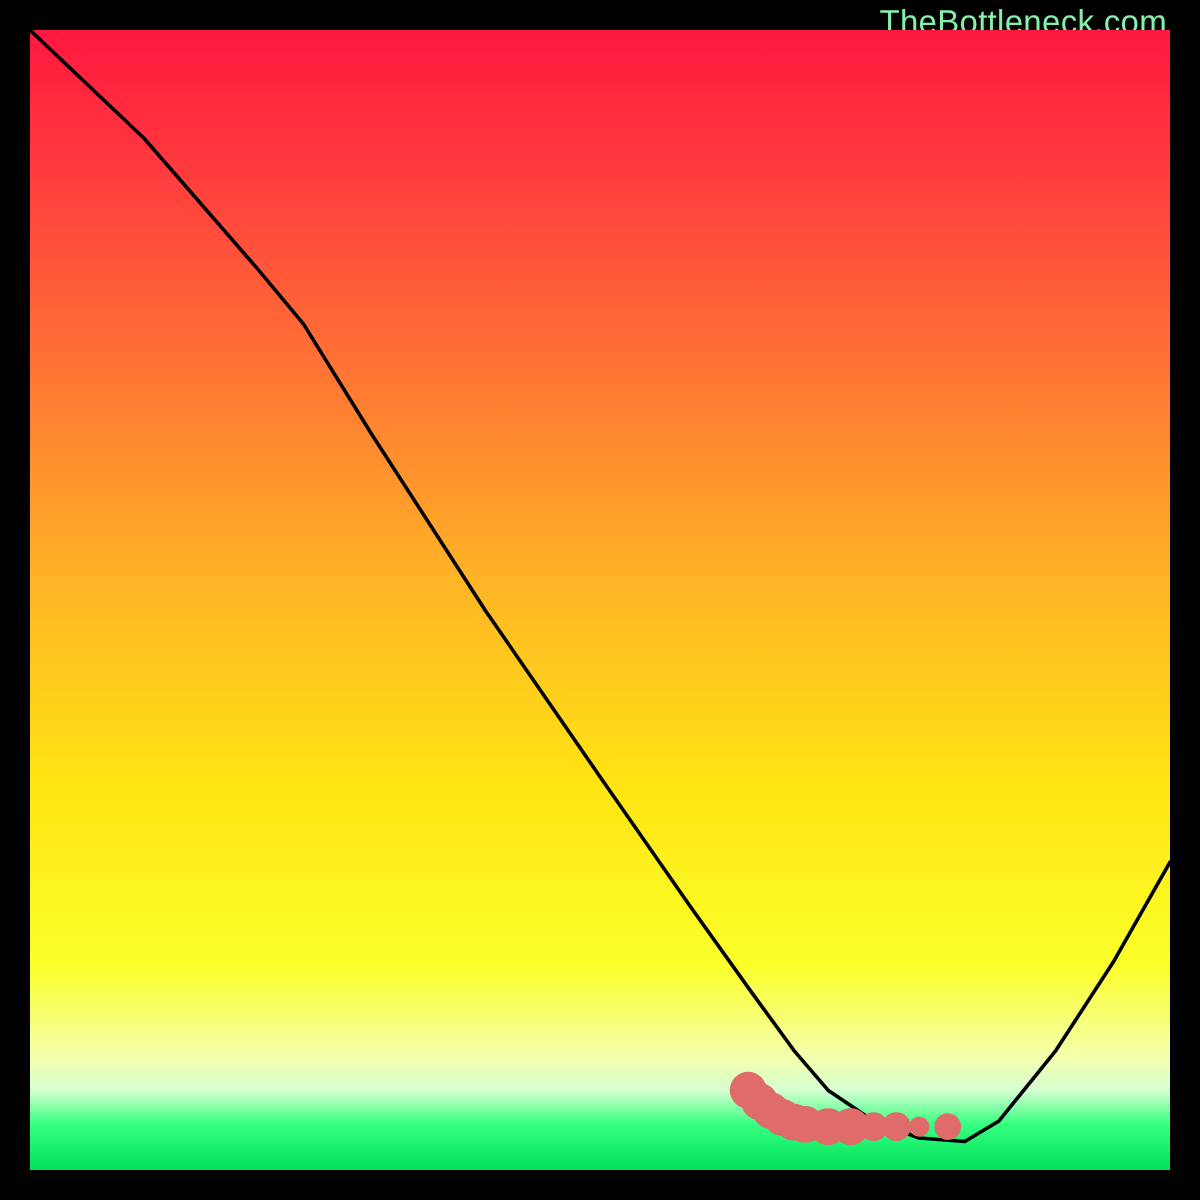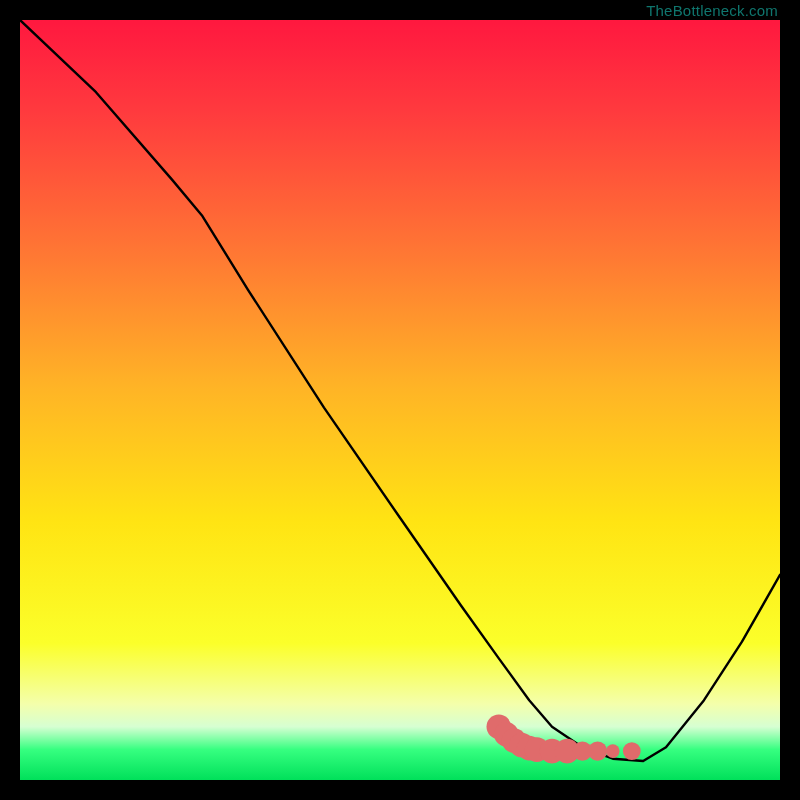--- a/index.html
+++ b/index.html
@@ -23,22 +23,22 @@
     position: absolute;
     left: 0;
     top: 0;
     width: 760px;
     height: 760px;
   }
   .watermark {
     position: absolute;
     top: 2px;
     right: 22px;
-    color: #0f766e;
-    font-size: 15px;
+    color: #86efac;
+    font-size: 22px;
     font-weight: 500;
     letter-spacing: 0.2px;
     user-select: none;
   }
   svg { display: block; }
 </style>
 </head>
 <body>
 
 <div class="watermark">TheBottleneck.com</div>

